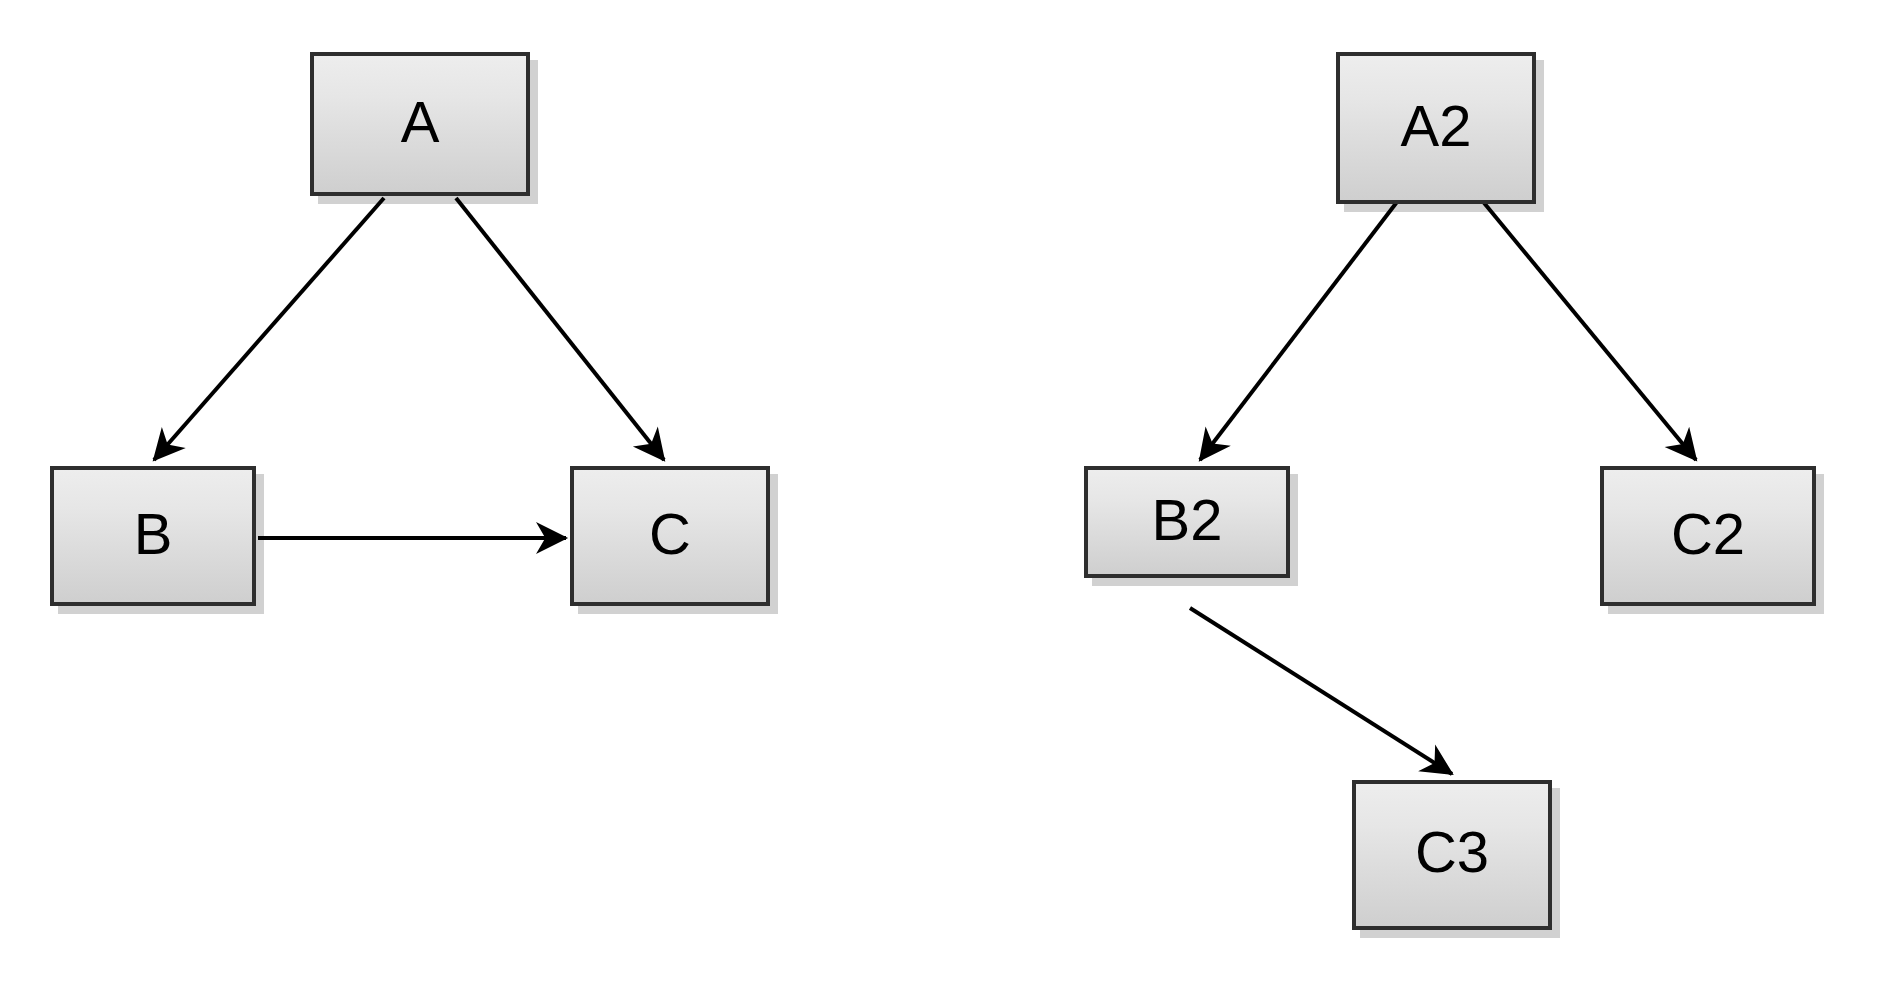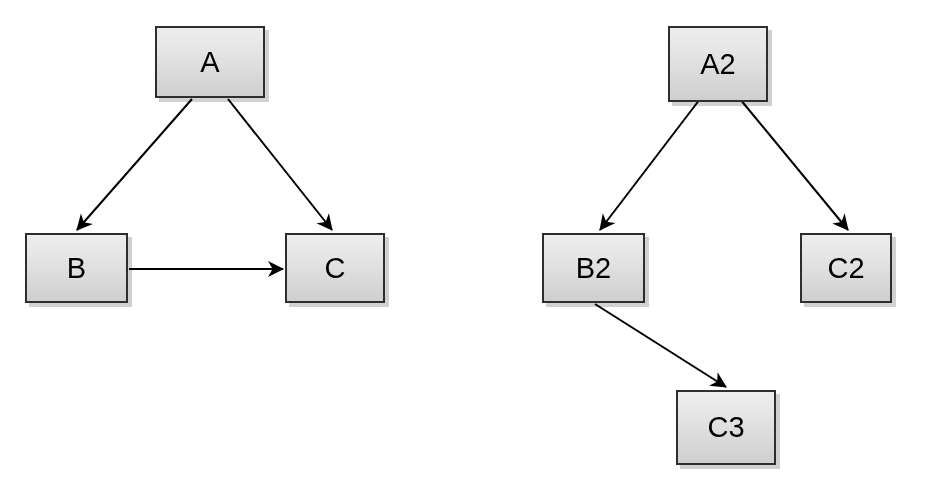--- a/index.html
+++ b/index.html
@@ -77,24 +77,24 @@
       </div>
       <div class="node" style="left: 25px; top: 233px; width: 103px; height: 70px;">
         <span class="node-label">B</span>
       </div>
       <div class="node" style="left: 285px; top: 233px; width: 100px; height: 70px;">
         <span class="node-label">C</span>
       </div>
       <div class="node" style="left: 668px; top: 26px; width: 100px; height: 76px;">
         <span class="node-label">A2</span>
       </div>
-      <div class="node" style="left: 542px; top: 233px; width: 103px; height: 70px;">
+      <div class="node" style="left: 542px; top: 233px; width: 103px; height: 56px;">
         <span class="node-label">B2</span>
       </div>
-      <div class="node" style="left: 800px; top: 233px; width: 92px; height: 70px;">
+      <div class="node" style="left: 800px; top: 233px; width: 108px; height: 70px;">
         <span class="node-label">C2</span>
       </div>
       <div class="node" style="left: 676px; top: 390px; width: 100px; height: 75px; justify-content: center;">
         <span class="node-label">C3</span>
       </div>
     </div>
 
 </div>
 
 </body></html>

